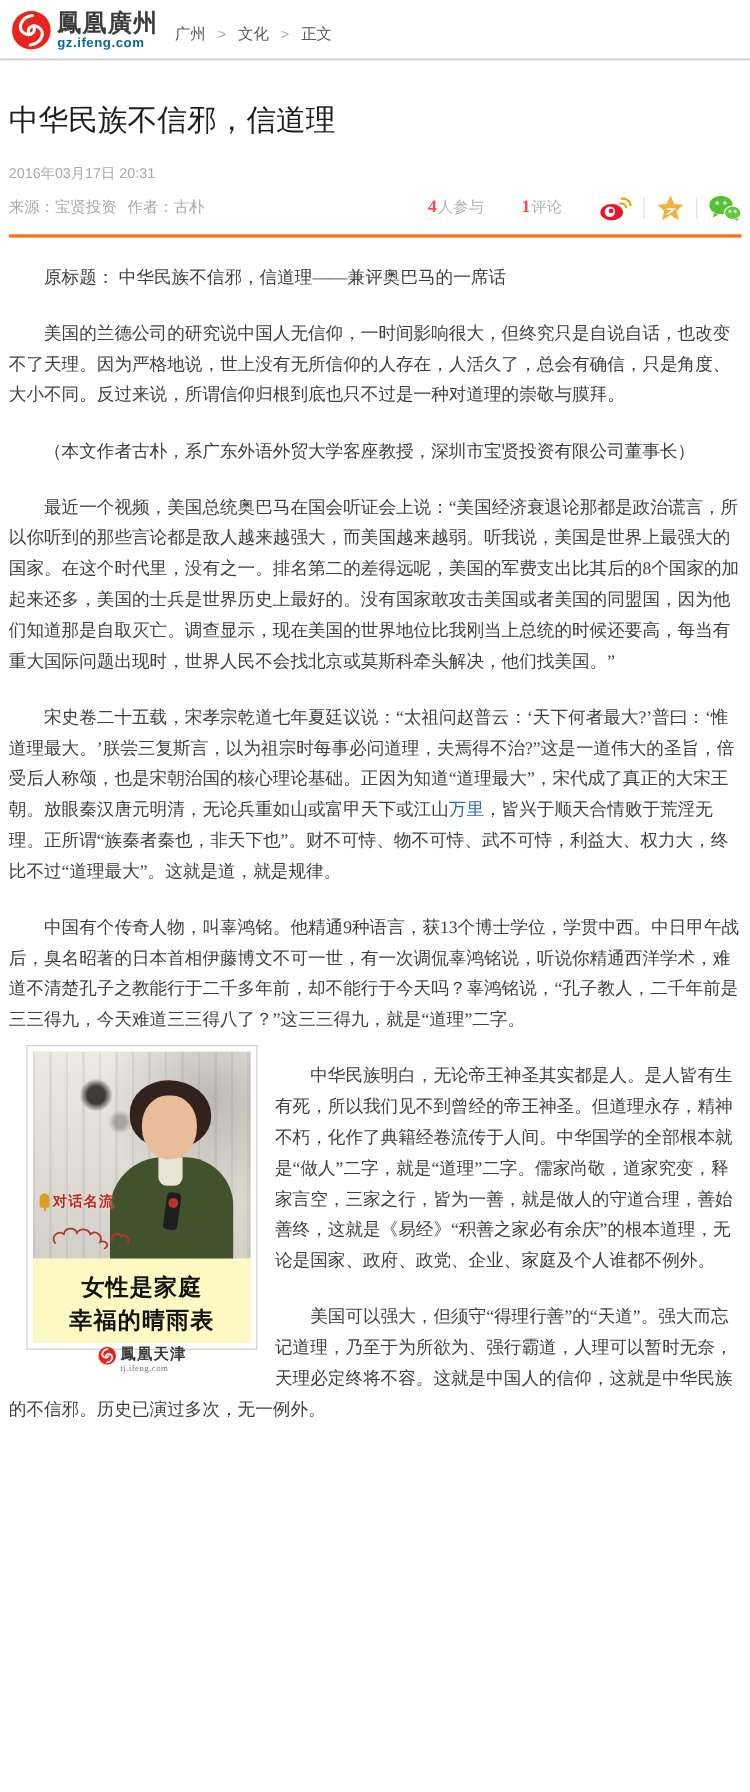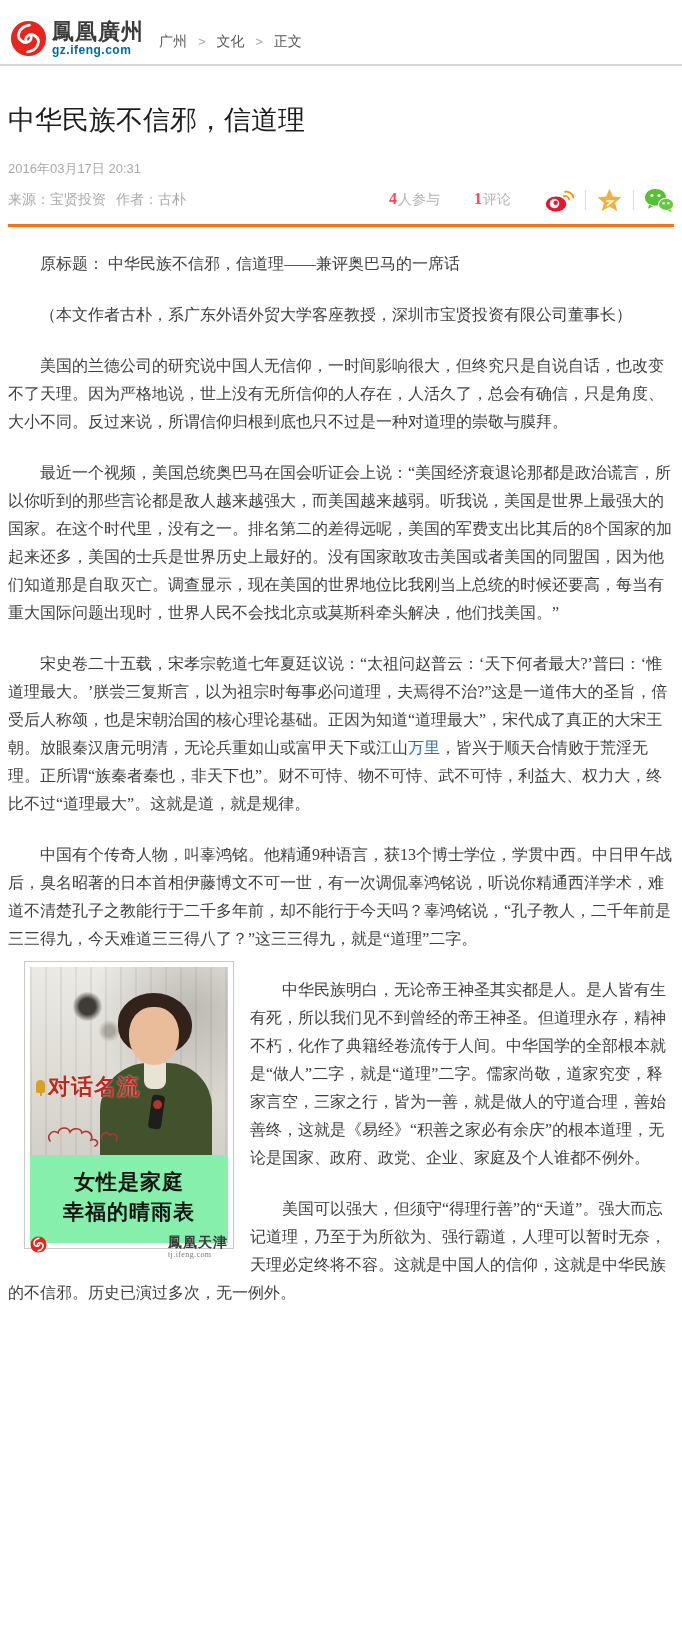--- a/index.html
+++ b/index.html
@@ -7,21 +7,21 @@
   body {
     width: 682px;
     margin: 0 auto;
     font-family: "Liberation Sans", sans-serif;
     color: #404040;
   }
   
   .site-header {
     display: flex;
     align-items: center;
-    padding: 20px 10px 7px 10px;
+    padding: 9px 10px 7px 10px;
     border-bottom: 2px solid #d8d8d8;
     background: #fff;
   }
   .logo { display: flex; align-items: center; text-decoration: none; cursor: pointer; }
   .logo-icon { width: 37px; height: 37px; display: inline-block; }
   .logo-textblock { margin-left: 5px; line-height: 1; }
   .logo-name {
     display: block;
     font-family: "Liberation Serif", "DejaVu Serif", serif;
     font-size: 22px; font-weight: bold; color: #3c3c3c; letter-spacing: 1px;
@@ -79,36 +79,36 @@
       repeating-linear-gradient(90deg, rgba(95,92,84,.10) 0 2px, rgba(0,0,0,0) 2px 15px),
       linear-gradient(180deg, #eceae5 0%, #dddbd4 60%, #d2d0c8 100%);
   }
   .hair { position: absolute; left: 88px; top: 26px; width: 74px; height: 62px; background: #33221b; border-radius: 48% 52% 46% 46%; }
   .face { position: absolute; left: 99px; top: 40px; width: 50px; height: 58px; background: #e9bd9a; border-radius: 46% 46% 50% 50%; }
   .jacket { position: absolute; left: 70px; top: 96px; width: 112px; height: 95px; background: #41522c; border-radius: 48px 44px 0 0; }
   .collar { position: absolute; left: 114px; top: 96px; width: 22px; height: 26px; background: #e8e3d2; border-radius: 0 0 8px 8px; }
   .mic { position: absolute; left: 120px; top: 128px; width: 13px; height: 34px; background: #1e1e1e; border-radius: 4px; transform: rotate(8deg); }
   .mic::after { content:""; position:absolute; left:2px; top:5px; width:9px; height:9px; border-radius:50%; background:#b3352c; }
   .overlay-title {
-    position: absolute; left: 6px; bottom: 54px;
-    color: #c0271e; font-weight: bold; font-size: 22px; letter-spacing: 1px;
+    position: absolute; left: 6px; bottom: 38px;
+    color: #c0271e; font-weight: bold; font-size: 13px; letter-spacing: 1px;
     font-family: "Liberation Serif", serif;
     text-shadow: 0 0 2px rgba(255,255,255,.8);
     display: flex; align-items: center;
   }
   .mic-dot { width: 9px; height: 13px; background: #d8a024; border-radius: 5px 5px 2px 2px; margin-right: 3px; position: relative; }
   .mic-dot::after { content:""; position:absolute; left:3.5px; bottom:-3px; width:2px; height:4px; background:#d8a024; }
   .cloud-svg { position: absolute; left: 14px; bottom: 8px; }
-  .caption { background: #86efac; text-align: center; padding-top: 12px; height: 88px; }
+  .caption { background: #fef9c3; text-align: center; padding-top: 12px; height: 77px; }
   .cap-line {
     font-size: 21px; font-weight: bold; color: #141414;
     line-height: 30px; letter-spacing: 1px;
     font-family: "Liberation Sans", sans-serif;
   }
-  .brand { display: flex; justify-content: space-between; align-items: center; margin-top: 7px; }
+  .brand { display: flex; justify-content: center; align-items: center; margin-top: 7px; }
   .brand-textblock { text-align: left; margin-left: 4px; line-height: 1; }
   .brand-name { display:block; font-family: "Liberation Serif", serif; font-weight: bold; font-size: 14px; color: #3a3a3a; letter-spacing: 1px; }
   .brand-domain { display:block; font-size: 8px; color: #777; margin-top: 1px; letter-spacing: .4px; }
 </style>
 </head>
 <body>
 
 <div class="site-header">
   <a class="logo">
     <span class="logo-icon">
@@ -173,22 +173,22 @@
           <path d="M30 24.5 l1.2 3 l-4.4 -1.6 Z" fill="#62ca3d"></path>
           <circle cx="22.2" cy="17.6" r="1.4" fill="#fff"></circle>
           <circle cx="27.6" cy="17.6" r="1.4" fill="#fff"></circle>
         </svg>
       </span>
     </div>
   </div>
 
   <div class="article">
     <p>原标题： 中华民族不信邪，信道理——兼评奥巴马的一席话</p>
+    <p>美国的兰德公司的研究说中国人无信仰，一时间影响很大，但终究只是自说自话，也改变不了天理。因为严格地说，世上没有无所信仰的人存在，人活久了，总会有确信，只是角度、大小不同。反过来说，所谓信仰归根到底也只不过是一种对道理的崇敬与膜拜。</p>
     <p>（本文作者古朴，系广东外语外贸大学客座教授，深圳市宝贤投资有限公司董事长）</p>
-    <p>美国的兰德公司的研究说中国人无信仰，一时间影响很大，但终究只是自说自话，也改变不了天理。因为严格地说，世上没有无所信仰的人存在，人活久了，总会有确信，只是角度、大小不同。反过来说，所谓信仰归根到底也只不过是一种对道理的崇敬与膜拜。</p>
     <p>最近一个视频，美国总统奥巴马在国会听证会上说：“美国经济衰退论那都是政治谎言，所以你听到的那些言论都是敌人越来越强大，而美国越来越弱。听我说，美国是世界上最强大的国家。在这个时代里，没有之一。排名第二的差得远呢，美国的军费支出比其后的8个国家的加起来还多，美国的士兵是世界历史上最好的。没有国家敢攻击美国或者美国的同盟国，因为他们知道那是自取灭亡。调查显示，现在美国的世界地位比我刚当上总统的时候还要高，每当有重大国际问题出现时，世界人民不会找北京或莫斯科牵头解决，他们找美国。”</p>
     <p><span>宋史卷二十五载，宋孝宗乾道七年夏廷议说：“太祖问赵普云：‘天下何者最大?’普曰：‘惟道理最大。’朕尝三复斯言，以为祖宗时每事必问道理，夫焉得不治?”这是一道伟大的圣旨，倍受后人称颂，也是宋朝治国的核心理论基础。正因为知道“道理最大”，宋代成了真正的大宋王朝。放眼秦汉唐元明清，无论兵重如山或富甲天下或江山</span><a class="inline-link">万里</a><span>，皆兴于顺天合情败于荒淫无理。正所谓“族秦者秦也，非天下也”。财不可恃、物不可恃、武不可恃，利益大、权力大，终比不过“道理最大”。这就是道，就是规律。</span></p>
     <p>中国有个传奇人物，叫辜鸿铭。他精通9种语言，获13个博士学位，学贯中西。中日甲午战后，臭名昭著的日本首相伊藤博文不可一世，有一次调侃辜鸿铭说，听说你精通西洋学术，难道不清楚孔子之教能行于二千多年前，却不能行于今天吗？辜鸿铭说，“孔子教人，二千年前是三三得九，今天难道三三得八了？”这三三得九，就是“道理”二字。</p>
 
     <div class="media-card">
       <div class="photo">
         <div class="hair"></div>
         <div class="jacket"></div>
         <div class="collar"></div>
         <div class="face"></div>

